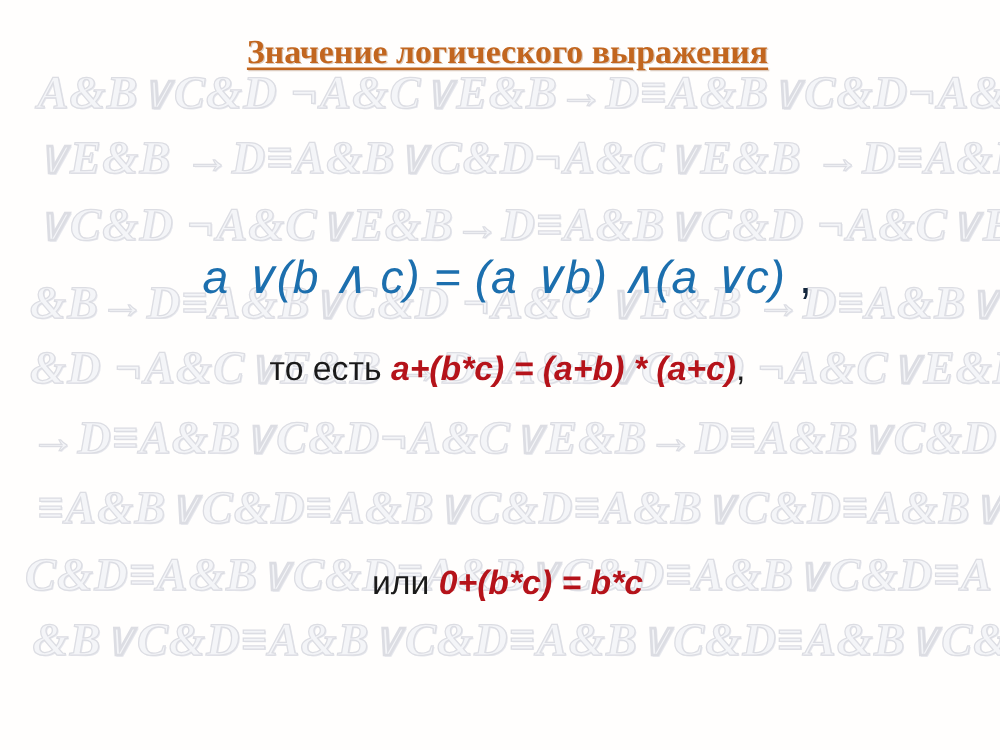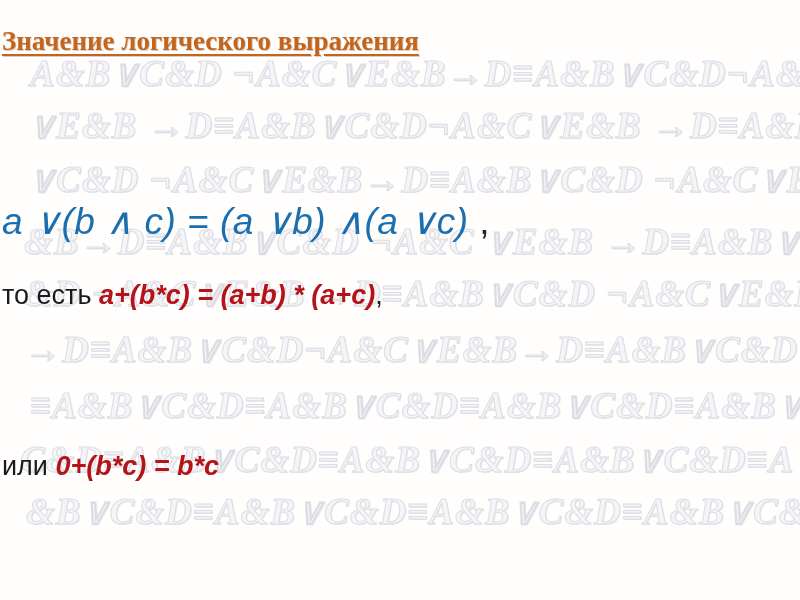--- a/index.html
+++ b/index.html
@@ -37,23 +37,23 @@
   }
 
   
   .fg {
     position: absolute;
     inset: 0;
     z-index: 1;
   }
   .centered {
     position: absolute;
-    left: 2px;
+    left: 12px;
     right: 0;
-    text-align: left;
+    text-align: center;
     white-space: nowrap;
   }
   .page-title {
     top: 26px;
     font-family: "Liberation Serif", serif;
     font-weight: bold;
     font-size: 27px;
     color: #c2661f;
     text-decoration: underline;
     text-underline-offset: 4px;

